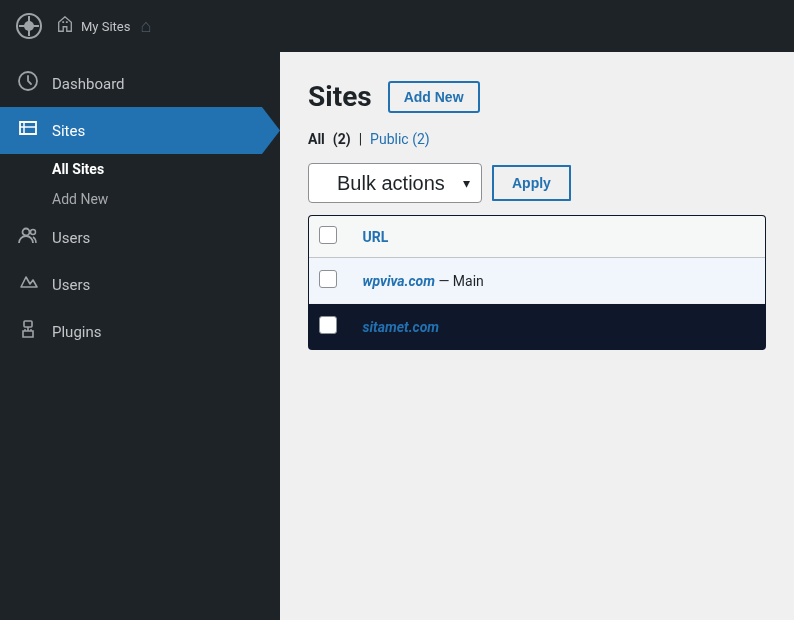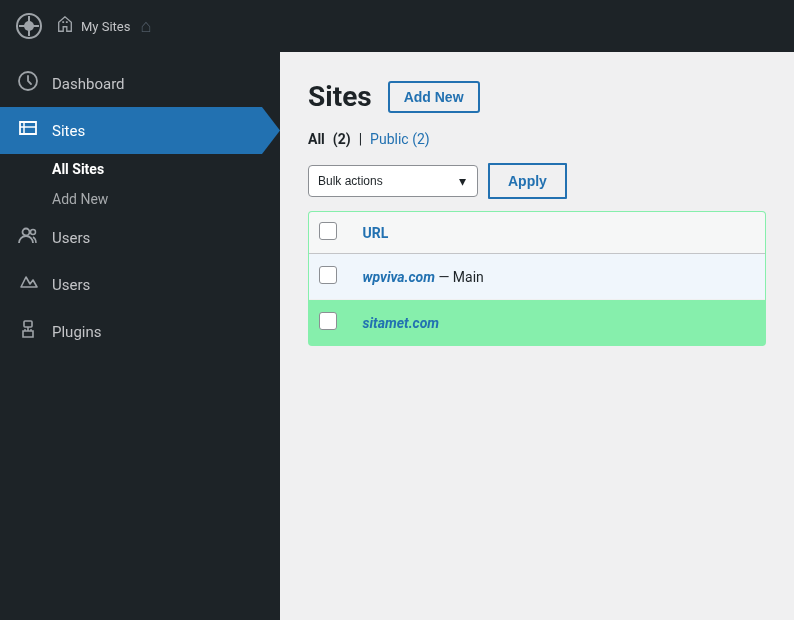--- a/index.html
+++ b/index.html
@@ -164,22 +164,22 @@
       display: flex;
       align-items: center;
       gap: 10px;
       margin-bottom: 0;
     }
 
     .bulk-select {
       border: 1.5px solid #8c8f94;
       background: #fff;
       border-radius: 4px;
-      padding: 8px 36px 8px 9px;
-      font-size: 12px;
+      padding: 8px 36px 8px 28px;
+      font-size: 20px;
       color: #1d2327;
       appearance: none;
       cursor: pointer;
       position: relative;
       min-width: 170px;
     }
     .bulk-select-wrapper {
       position: relative;
       display: inline-block;
     }
@@ -202,21 +202,21 @@
       font-weight: 600;
       padding: 8px 18px;
       border-radius: 1px;
       cursor: pointer;
     }
 
     
     .sites-table {
       width: 100%;
       border-collapse: collapse;
-      background: #86efac;
+      background: #0f172a;
       margin-top: 12px;
       border: 1px solid #c3c4c7;
       border-radius: 4px;
       overflow: hidden;
     }
 
     .sites-table thead tr {
       border-bottom: 1px solid #c3c4c7;
     }
 

